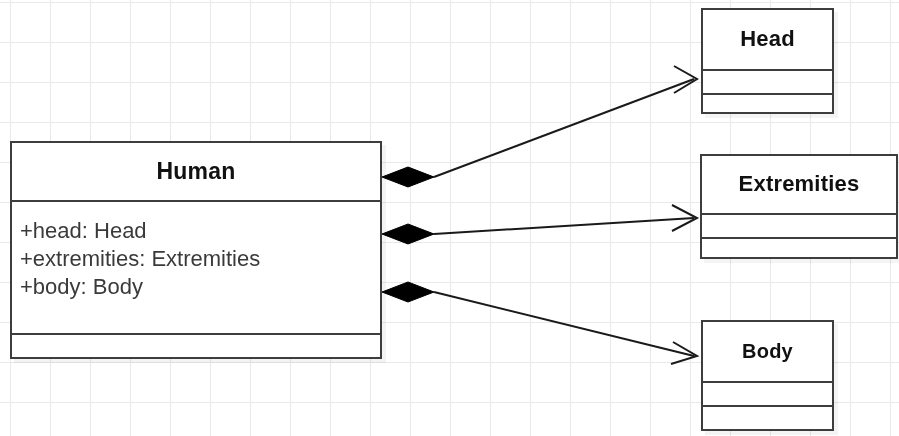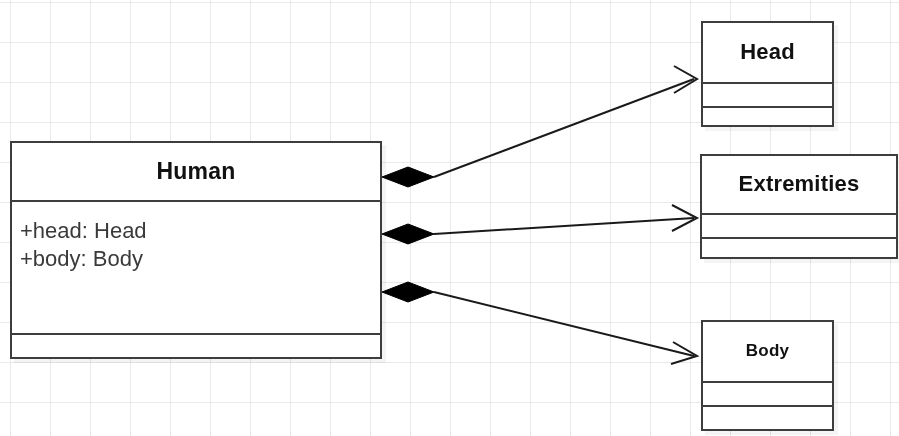--- a/index.html
+++ b/index.html
@@ -102,21 +102,21 @@
     height: 133px;
     font-size: 22px;
   }
   #cls-human .uml-ops {
     height: 24px;
   }
 
   
   #cls-head {
     left: 701px;
-    top: 21px;
+    top: 8px;
     width: 133px;
     height: 106px;
   }
   #cls-head .uml-title { height: 60px; font-size: 22px; }
   #cls-head .uml-attrs { height: 25px; padding: 0; }
   #cls-head .uml-ops   { height: 19px; }
 
   
   #cls-extremities {
     left: 700px;
@@ -128,21 +128,21 @@
   #cls-extremities .uml-attrs { height: 25px; padding: 0; }
   #cls-extremities .uml-ops   { height: 20px; }
 
   
   #cls-body {
     left: 701px;
     top: 320px;
     width: 133px;
     height: 111px;
   }
-  #cls-body .uml-title { height: 60px; font-size: 17px; border-radius: 8px; }
+  #cls-body .uml-title { height: 60px; font-size: 20px; border-radius: 8px; }
   #cls-body .uml-attrs { height: 25px; padding: 0; }
   #cls-body .uml-ops   { height: 24px; }
 </style>
 </head>
 <body>
 
 <div id="canvas">
 
   <div id="grid"></div>
 
@@ -164,20 +164,21 @@
       <line x1="434" y1="292" x2="694" y2="356" stroke="#1a1a1a" stroke-width="2"></line>
       <polygon points="382,292 408,282 434,292 408,302" fill="#000000" stroke="#000000" stroke-width="1"></polygon>
       <polyline points="673,342 697,356 671,364" fill="none" stroke="#1a1a1a" stroke-width="2" stroke-linecap="butt"></polyline>
     </g>
   </svg>
 
   <div class="uml-class" id="cls-human">
     <div class="uml-title">Human</div>
     <div class="uml-attrs">
       <div class="uml-attr-line">+head: Head</div>
+      <div class="uml-attr-line">+extremities: Extremities</div>
       <div class="uml-attr-line">+body: Body</div>
     </div>
     <div class="uml-ops"></div>
   </div>
 
   <div class="uml-class" id="cls-head">
     <div class="uml-title">Head</div>
     <div class="uml-attrs"></div>
     <div class="uml-ops"></div>
   </div>

